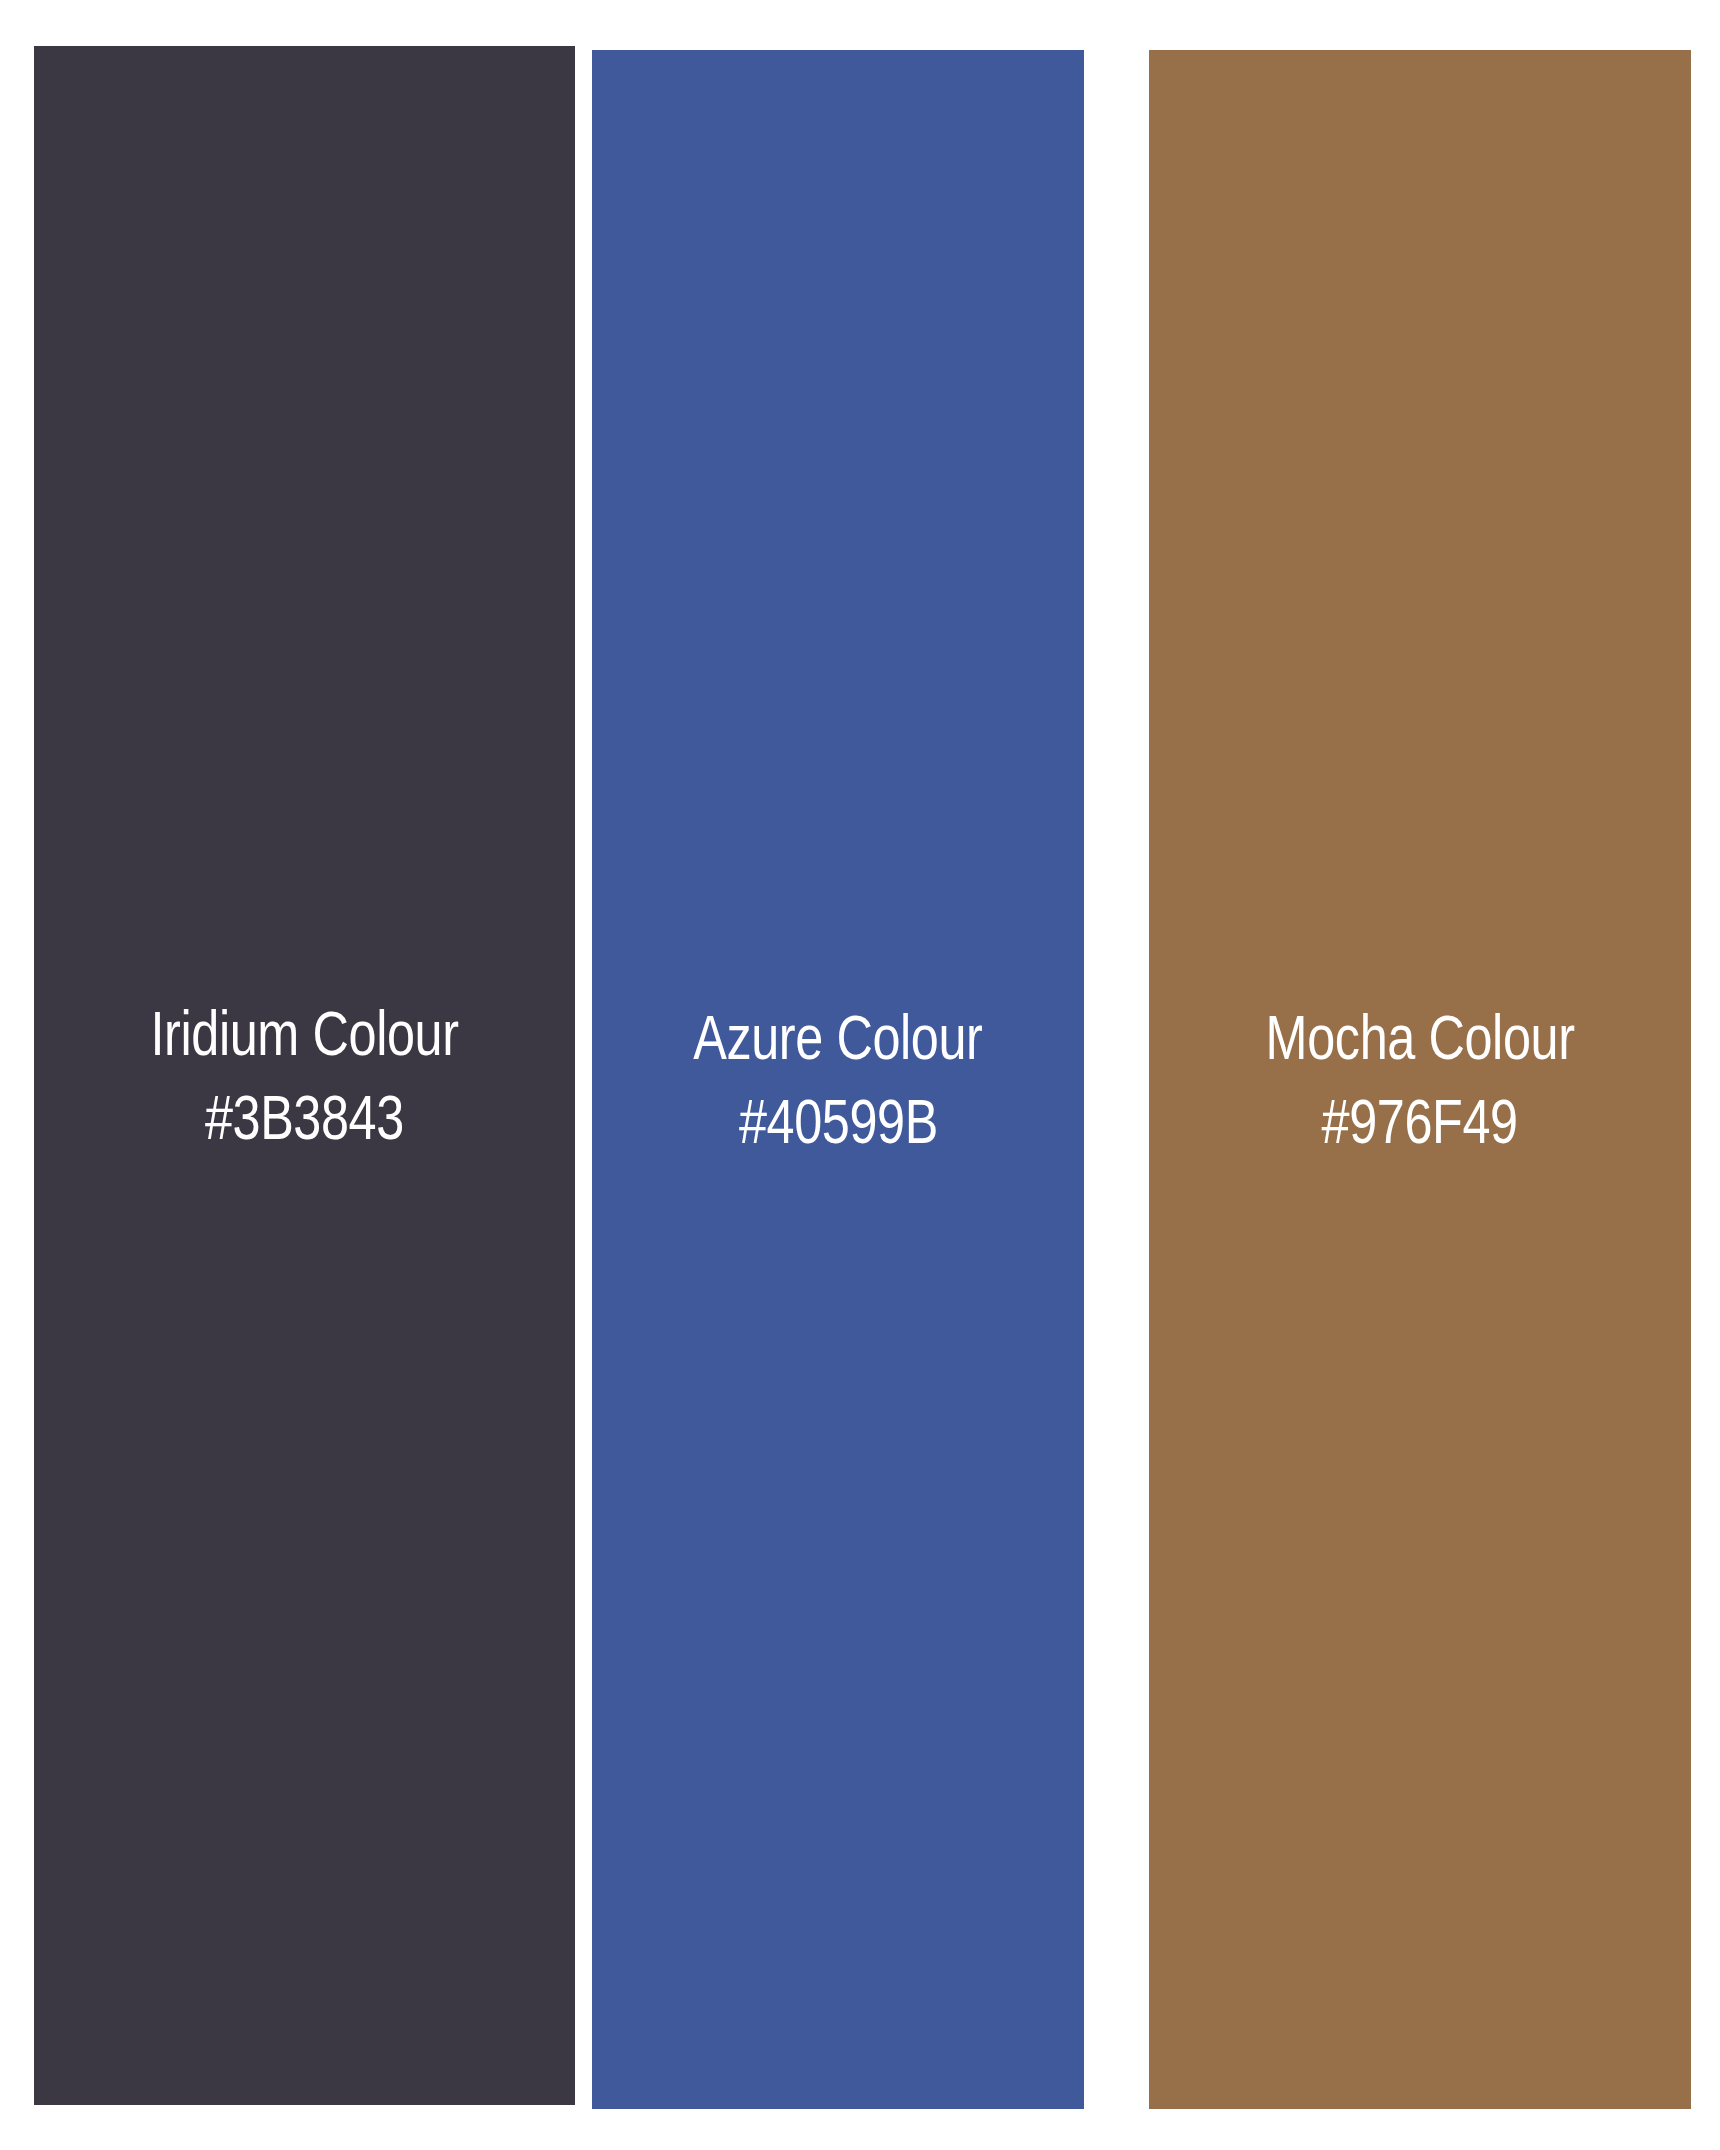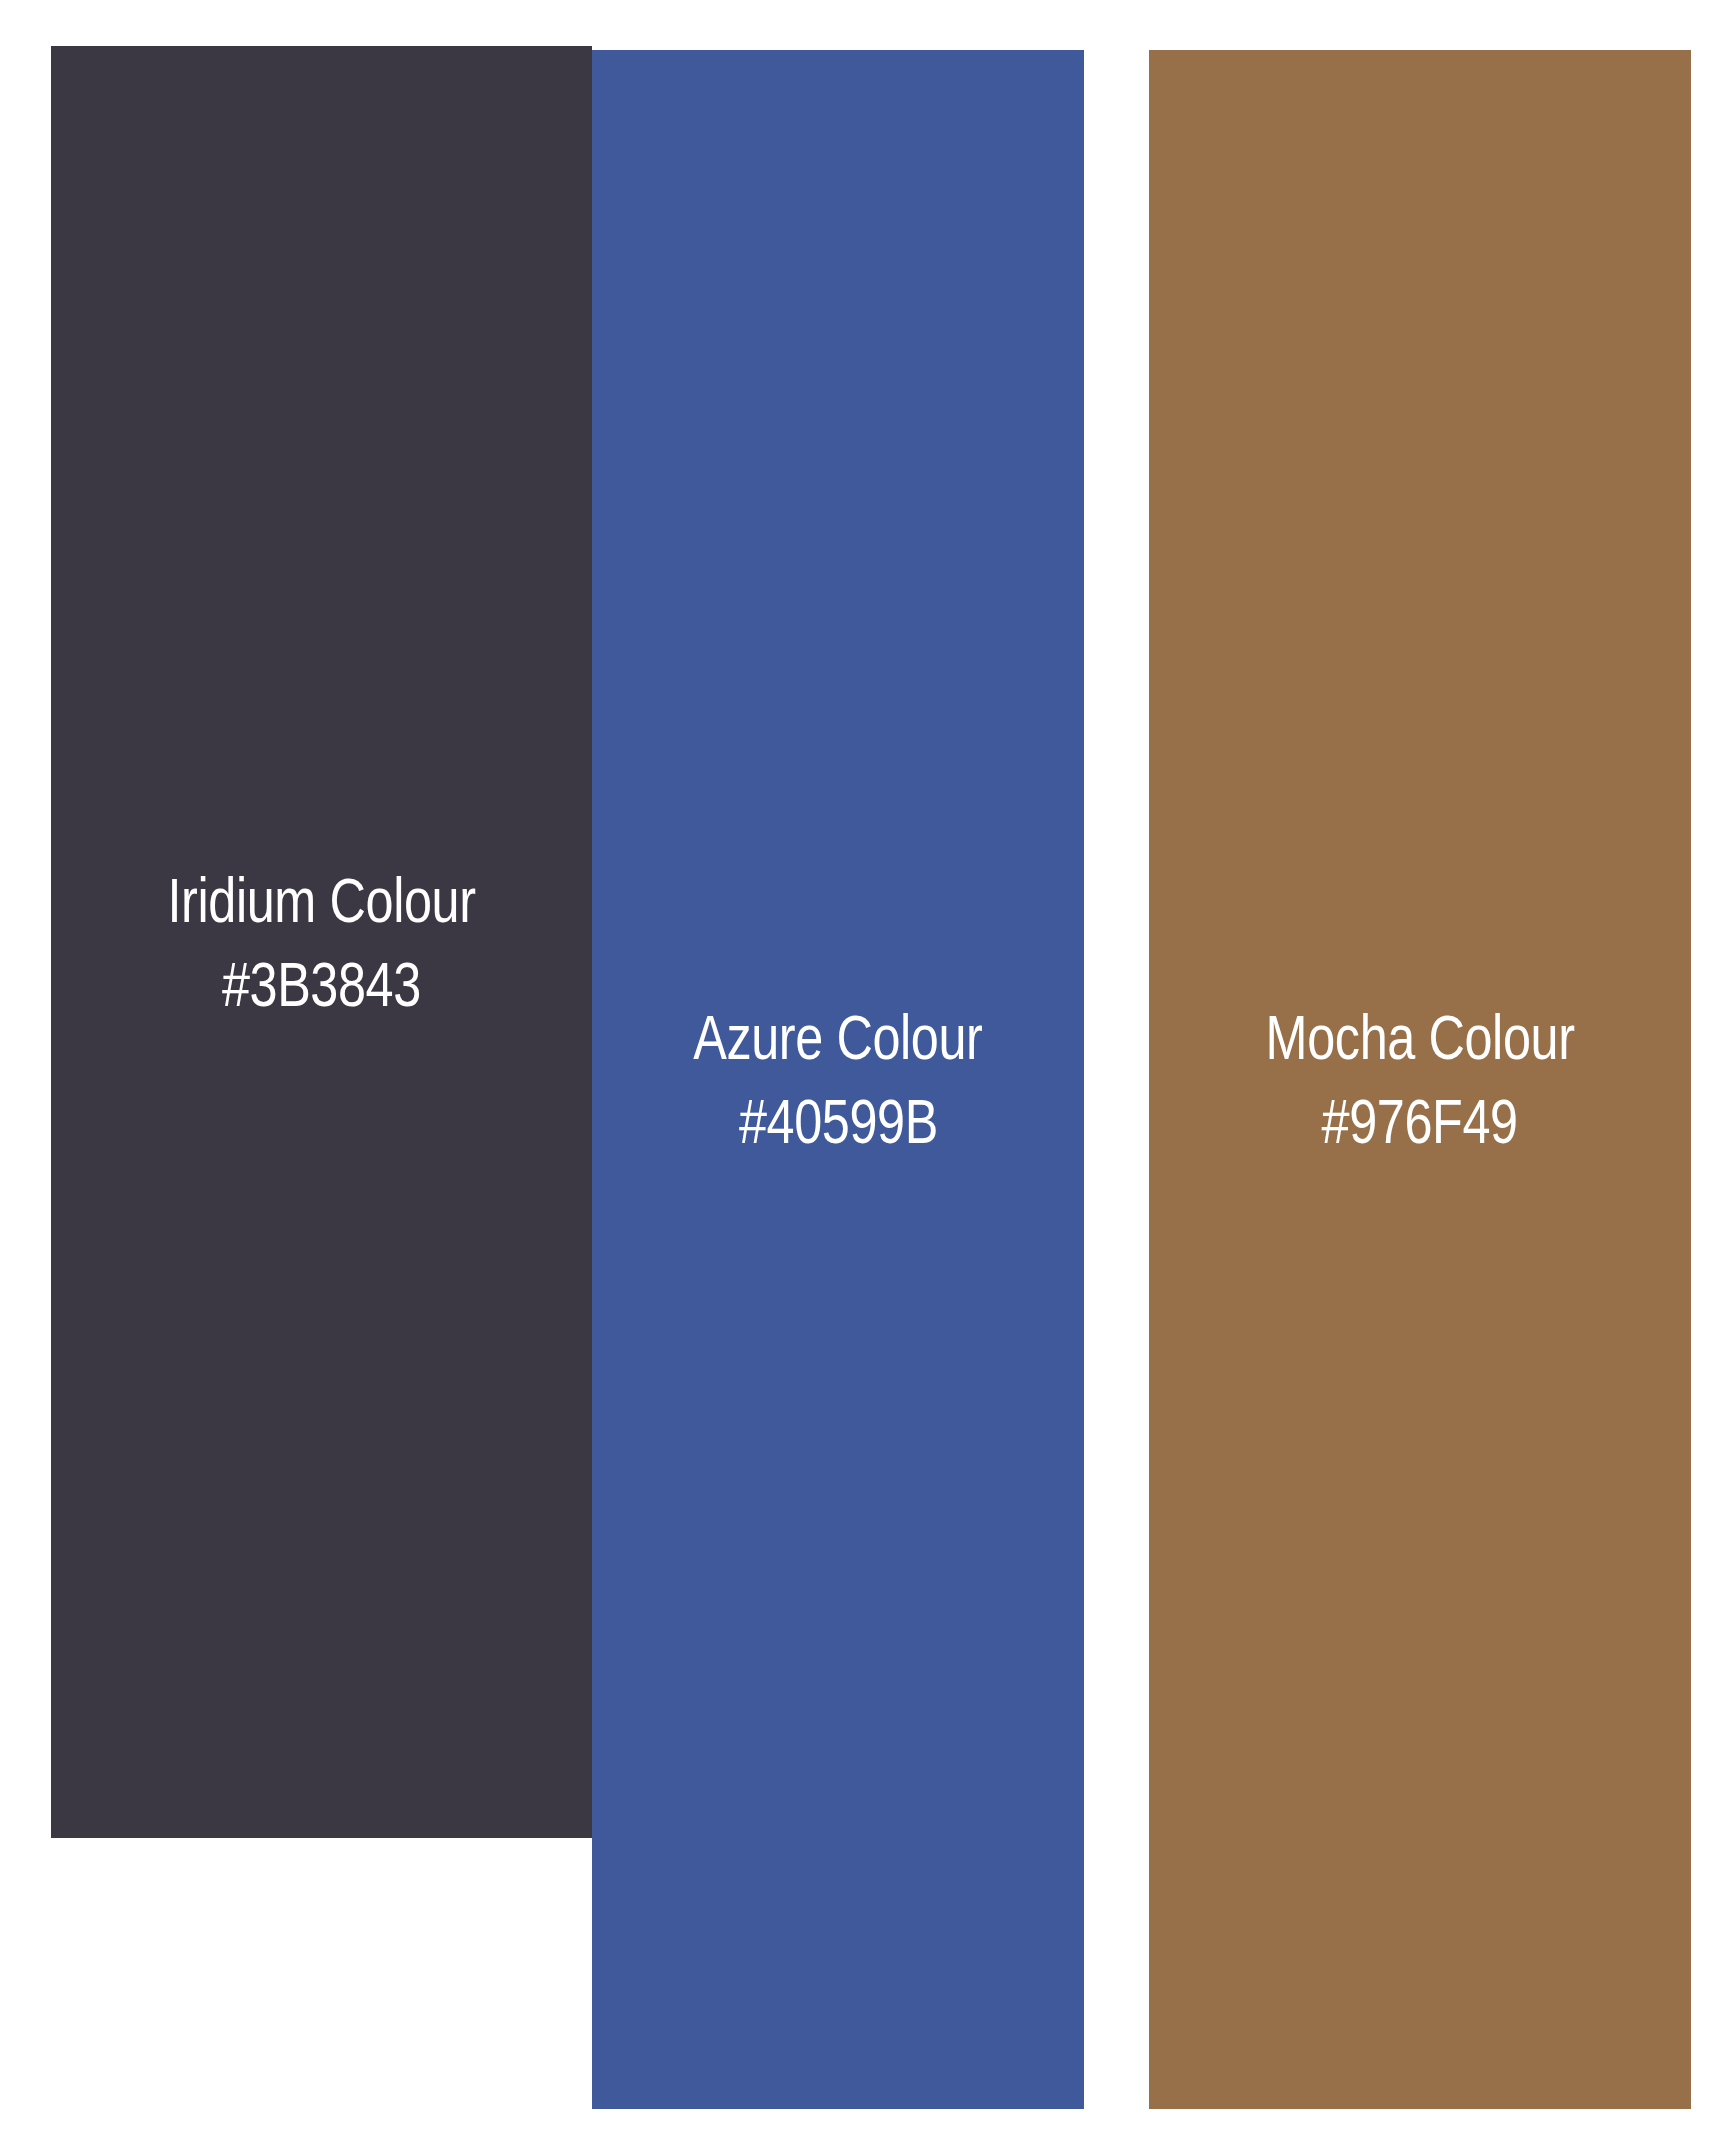--- a/index.html
+++ b/index.html
@@ -51,24 +51,24 @@
     transform: scaleX(0.80);
     transform-origin: center center;
   }
 
   .swatch-name {
     margin-bottom: 21px;
   }
 
   
   #swatch-iridium {
-    left: 51px;
+    left: 34px;
     top: 46px;
     width: 541px;
-    height: 1792px;
+    height: 2059px;
   }
   #swatch-azure {
     left: 592px;
     top: 50px;
     width: 492px;
     height: 2059px;
   }
   #swatch-mocha {
     left: 1149px;
     top: 50px;

